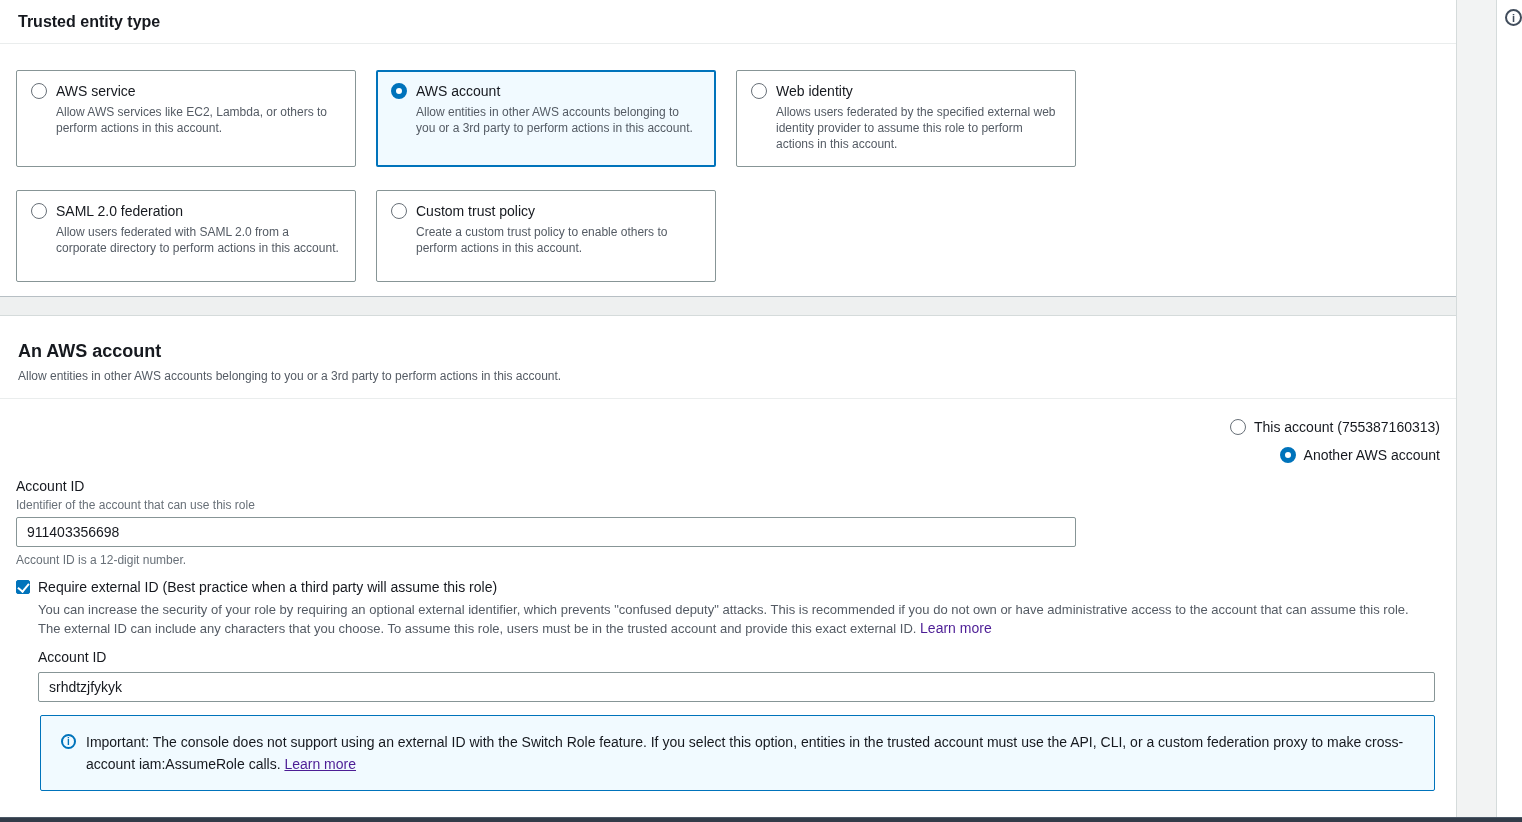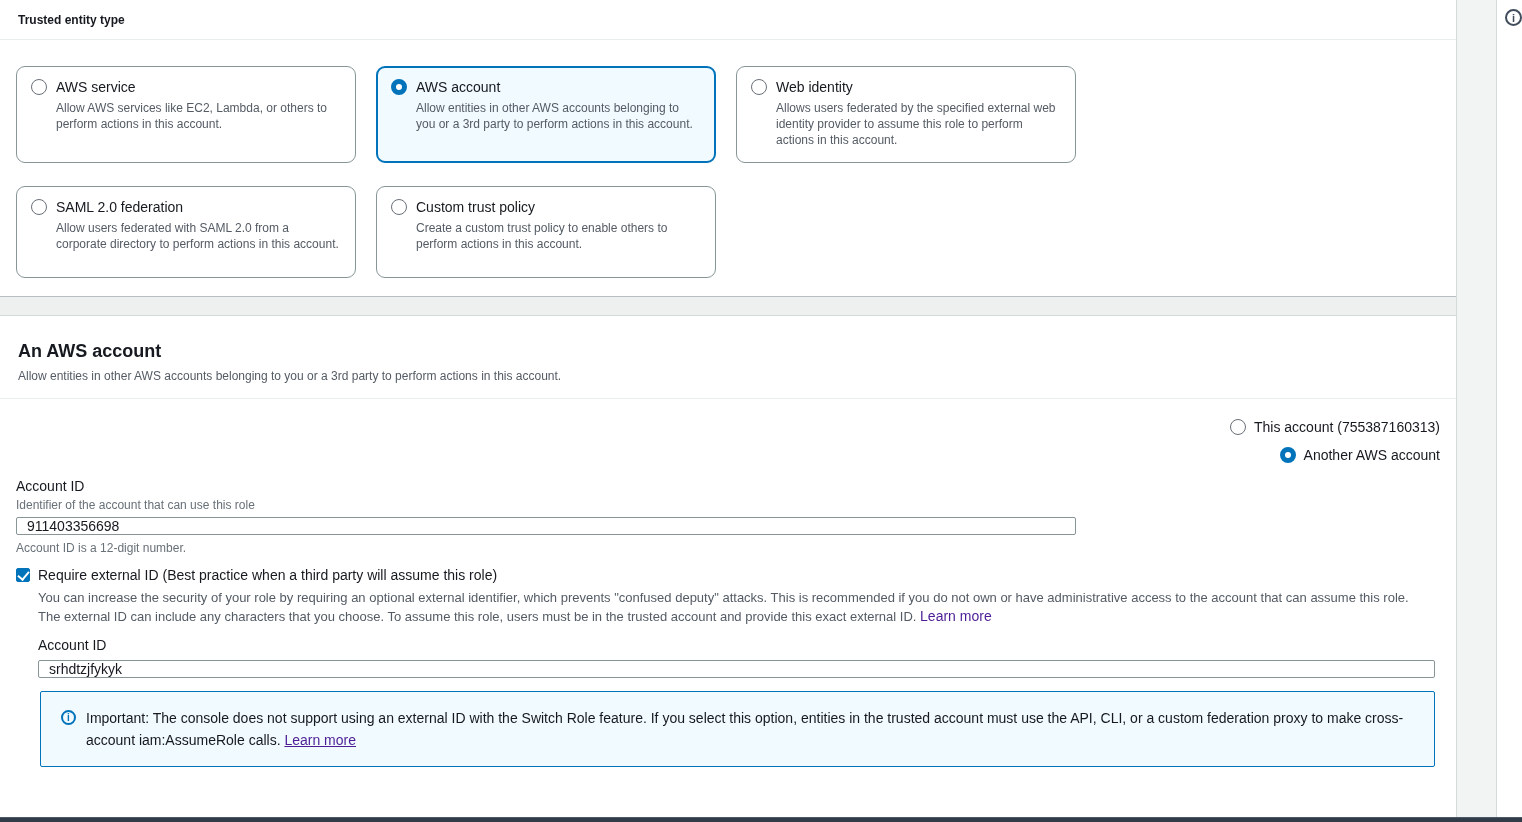--- a/index.html
+++ b/index.html
@@ -15,31 +15,31 @@
 
   
   .panel1 {
     background: #fff;
     height: 297px;
     border-bottom: 1px solid #b7bfc4;
     box-shadow: 0 1px 1px rgba(0,28,36,.15);
     overflow: hidden;
   }
   .panel1-header { padding: 13px 18px 12px; border-bottom: 1px solid #eaeded; }
-  .panel1-title { font-size: 12px; font-weight: bold; color: #16191f; }
+  .panel1-title { font-size: 16px; font-weight: bold; color: #16191f; }
   .cards-grid {
     display: grid;
     grid-template-columns: 340px 340px 340px;
     column-gap: 20px;
     row-gap: 23px;
     padding: 26px 16px 0;
   }
   .entity-card {
     border: 1px solid #879596;
-    border-radius: 9px;
+    border-radius: 2px;
     background: #fff;
     padding: 12px 14px 14px;
     min-height: 92px;
     cursor: pointer;
   }
   .entity-card.selected {
     border: 2px solid #0073bb;
     background: #f1faff;
     padding: 11px 13px 13px;
   }
@@ -77,21 +77,21 @@
   .radio-row { display: flex; align-items: center; gap: 8px; justify-content: flex-end; }
   .radio-row .label { font-size: 14px; line-height: 20px; }
   .row-this { margin-top: 18px; }
   .row-another { margin-top: 8px; }
 
   .field-label { margin-top: 12px; font-size: 14px; line-height: 18px; color: #16191f; }
   .field-desc { margin-top: 2px; font-size: 12px; line-height: 16px; color: #687078; }
   .text-input {
     display: block;
     margin-top: 4px;
-    height: 18px;
+    height: 30px;
     border: 1px solid #879596;
     border-radius: 2px;
     padding: 0 10px;
     font-family: "Liberation Sans", sans-serif;
     font-size: 14px;
     color: #16191f;
     background: #fff;
   }
   .input-account { width: 1060px; }
   .field-helper { margin-top: 5px; font-size: 12px; line-height: 16px; color: #687078; }

